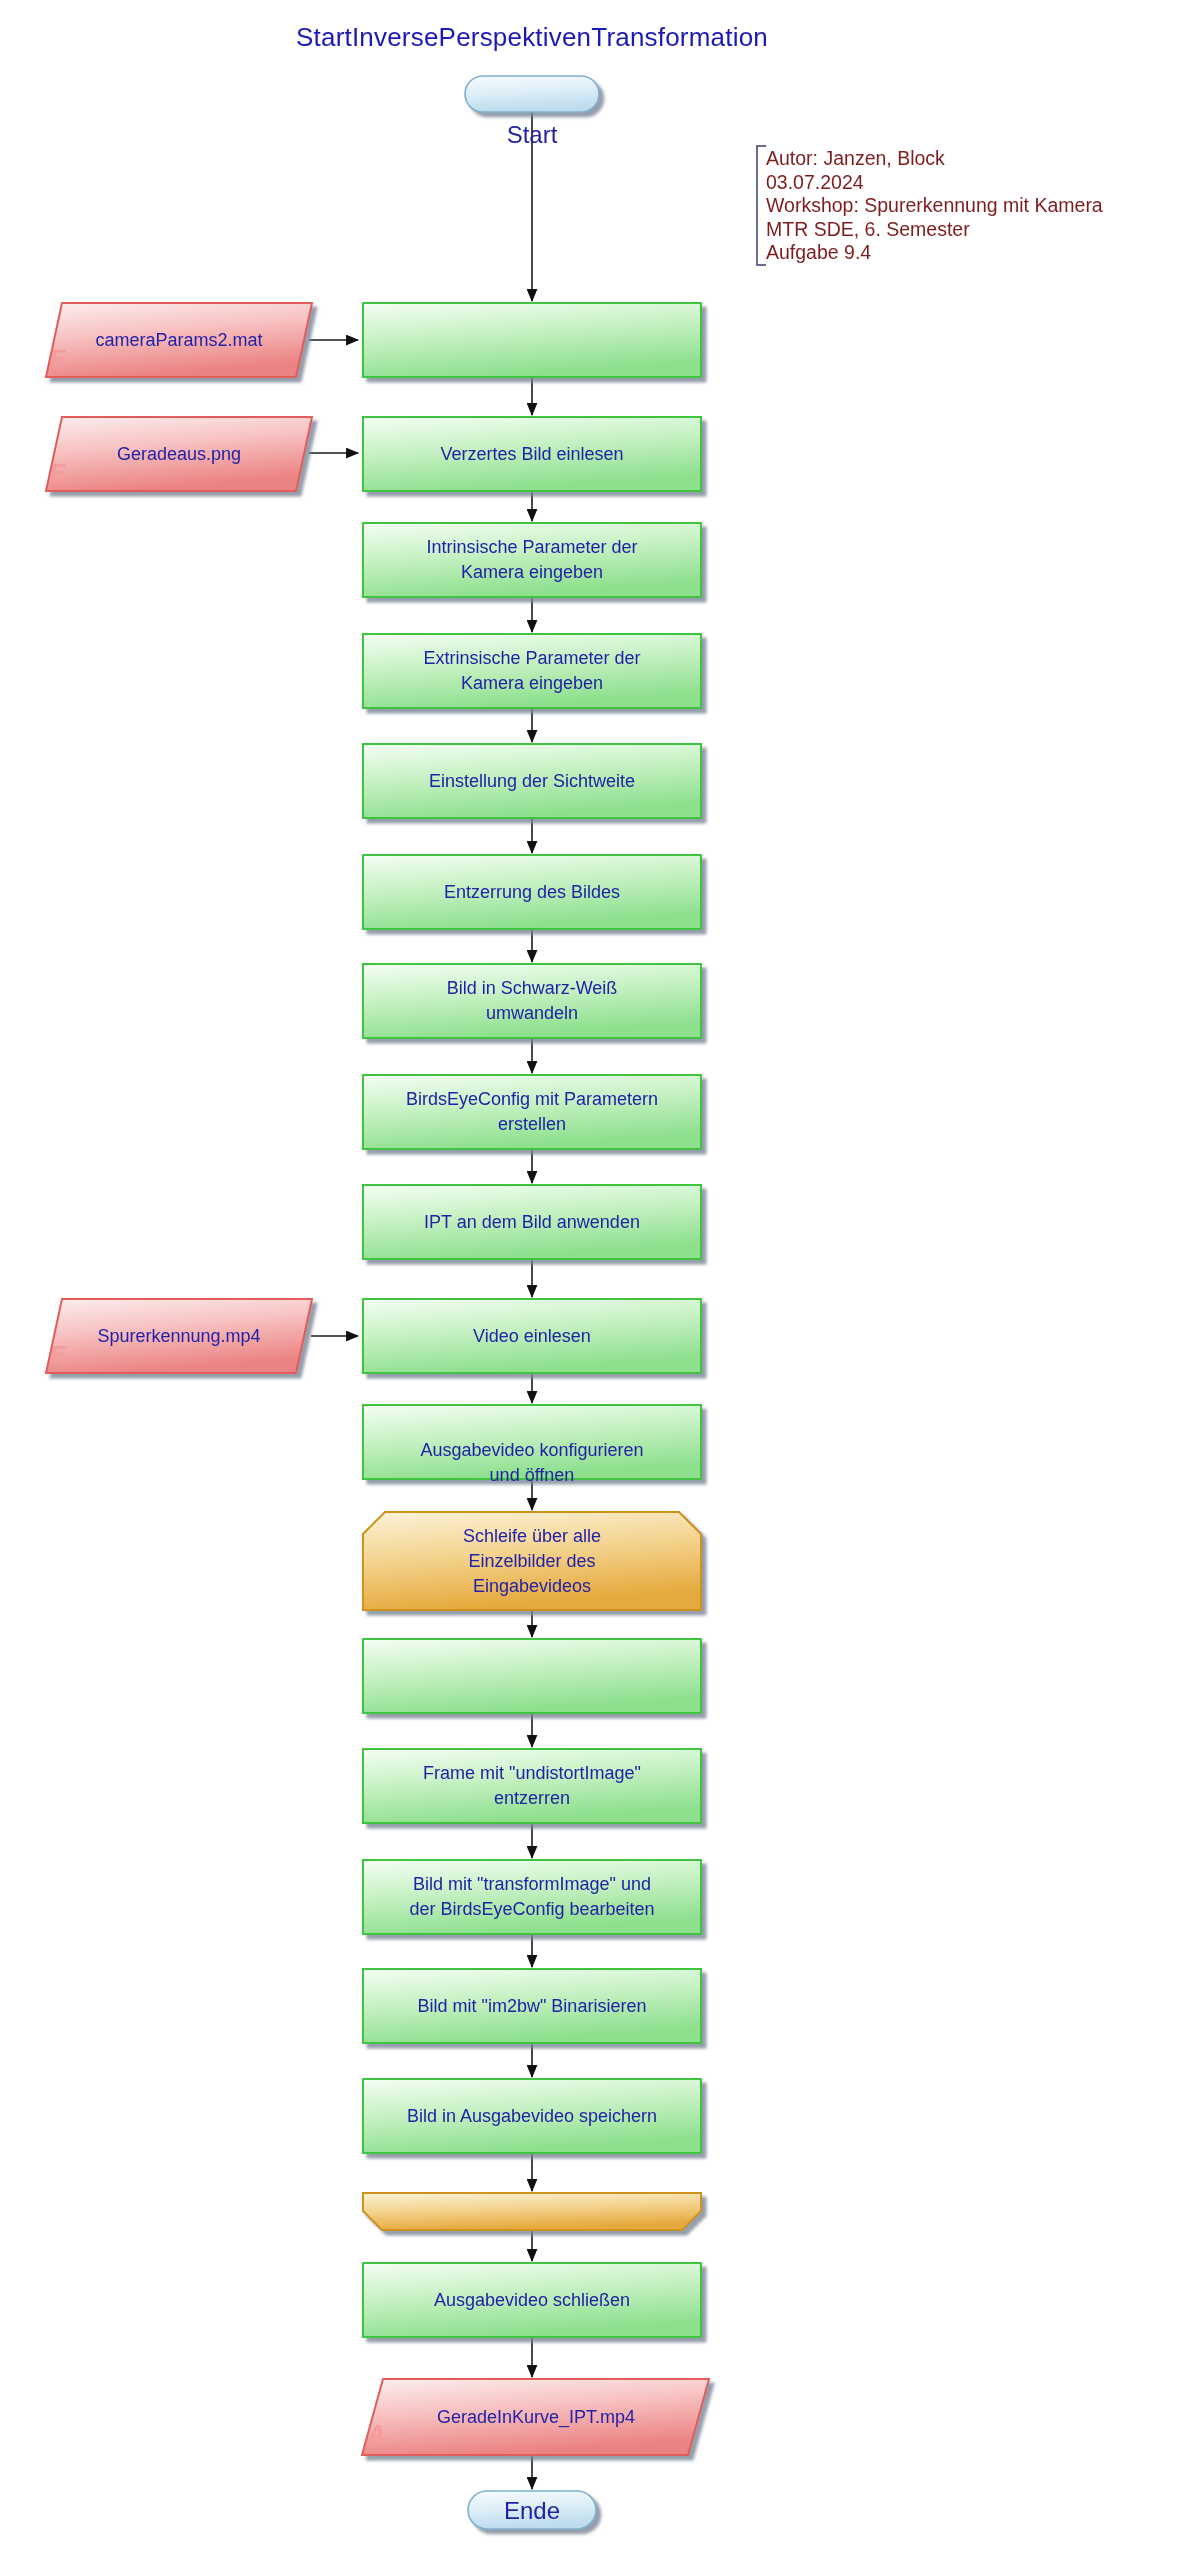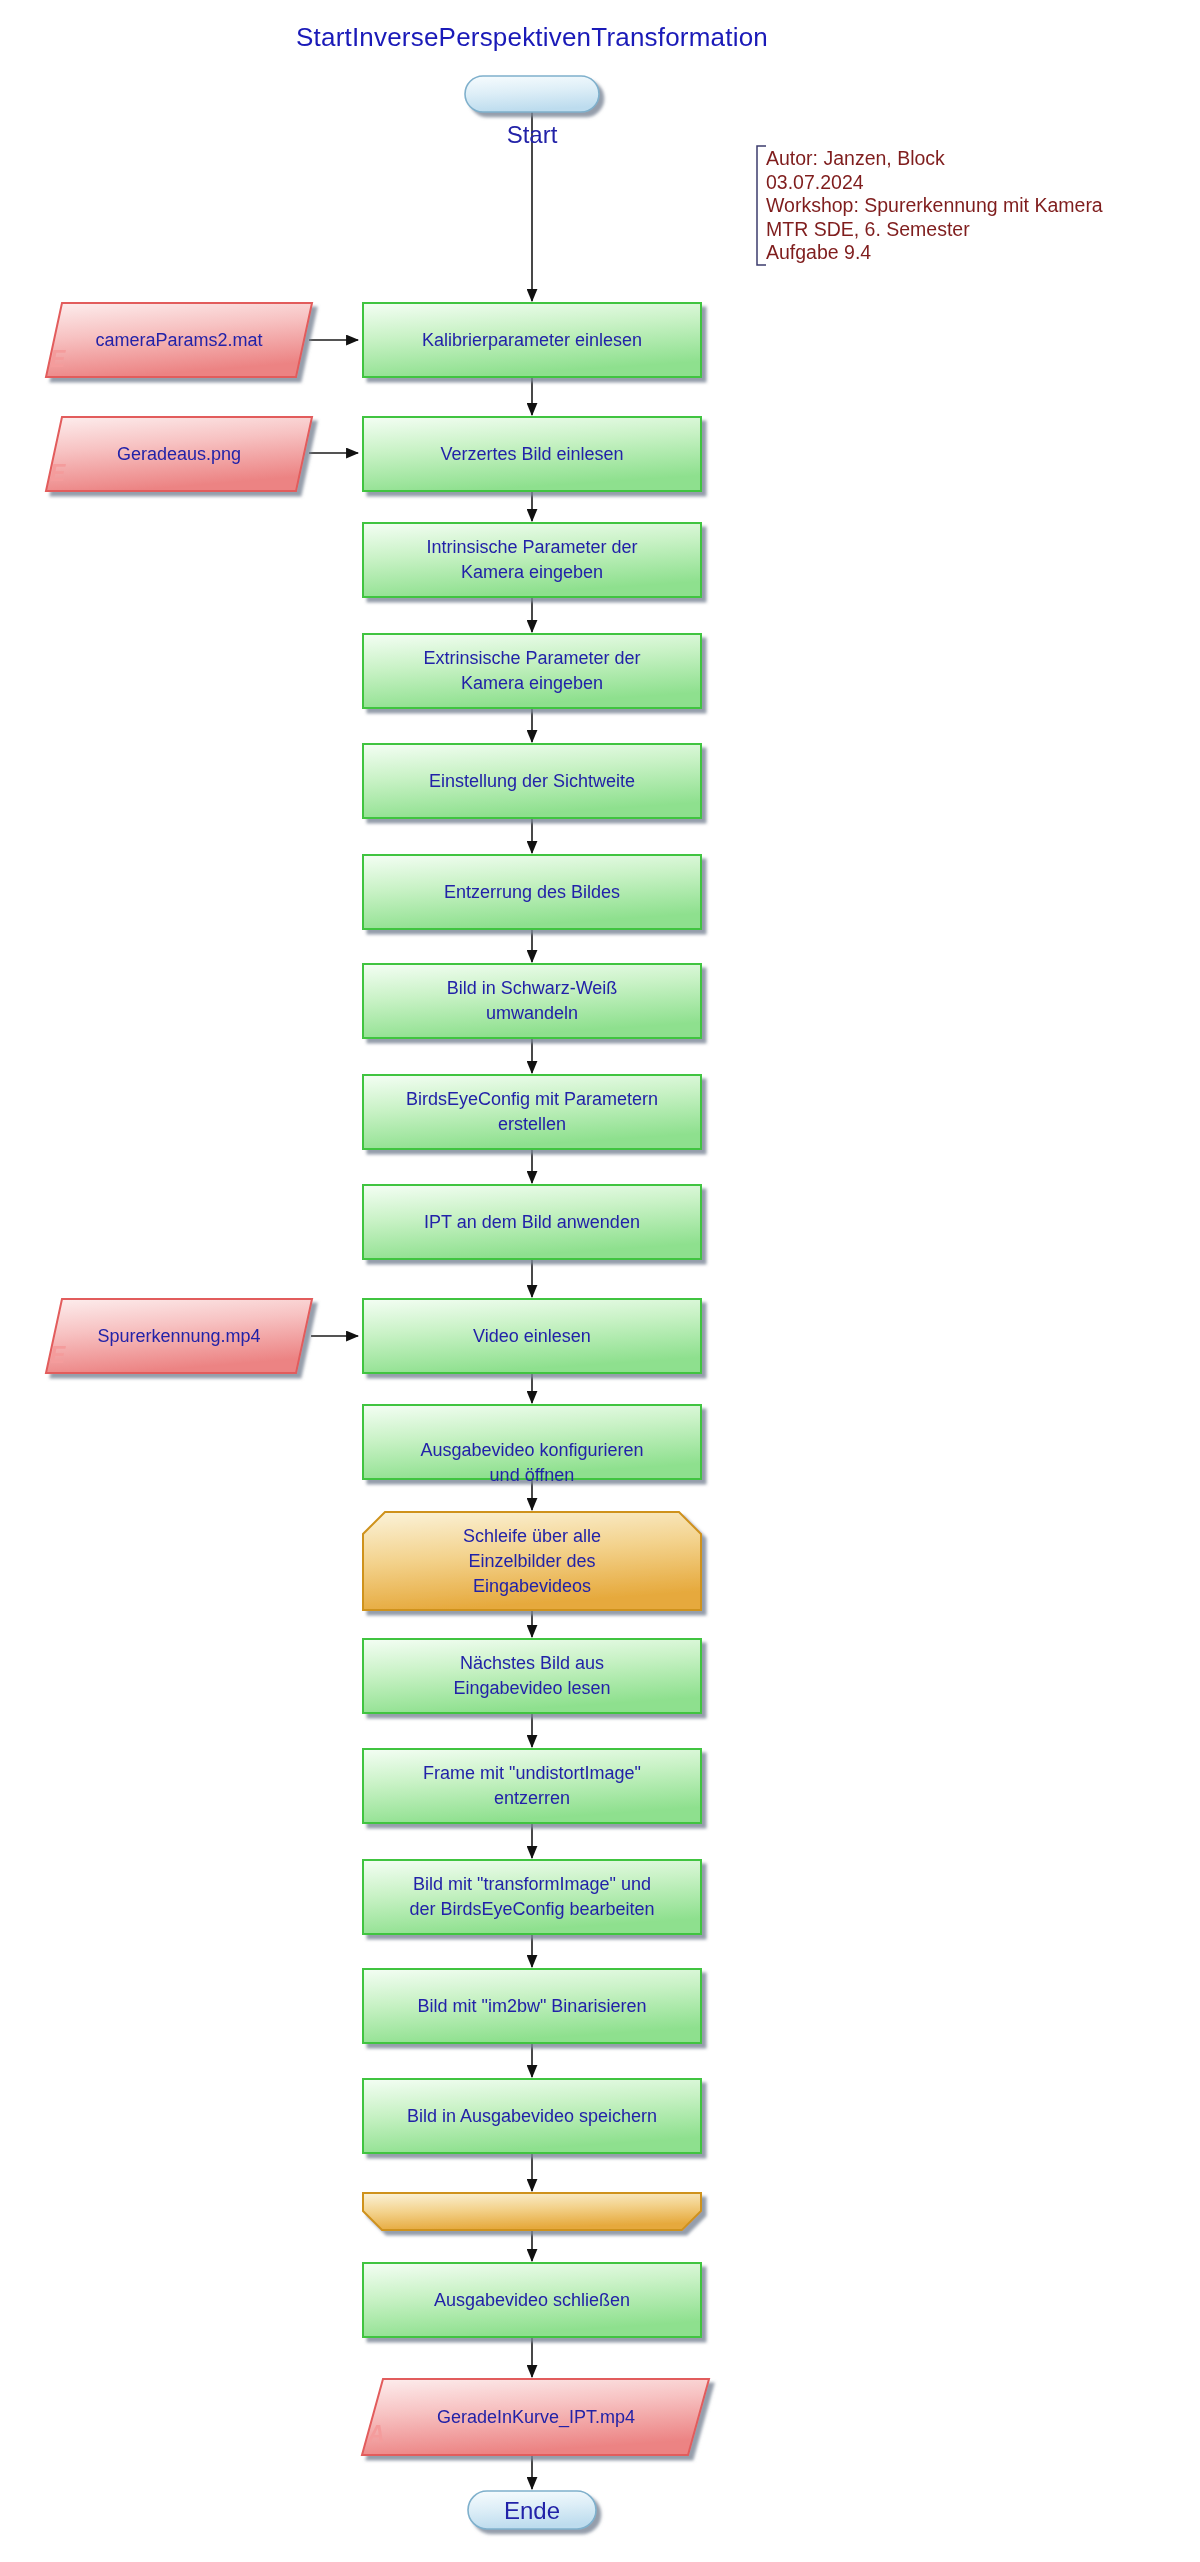--- a/index.html
+++ b/index.html
@@ -126,43 +126,40 @@
   <div class="title">StartInversePerspektivenTransformation</div>
 
   <div class="note">Autor: Janzen, Block
 03.07.2024
 Workshop: Spurerkennung mit Kamera
 MTR SDE, 6. Semester
 Aufgabe 9.4</div>
 
   <div class="lbl term" style="left:465px;top:76px;width:134px;height:36px;margin-top:40px;">Start</div>
 
-  <div class="lbl proc" style="top:303px;">Kalibrierparameter einlesen</div>
   <div class="lbl proc" style="top:417px;">Verzertes Bild einlesen</div>
   <div class="lbl proc" style="top:523px;">Intrinsische Parameter der
 Kamera eingeben</div>
   <div class="lbl proc" style="top:634px;">Extrinsische Parameter der
 Kamera eingeben</div>
   <div class="lbl proc" style="top:744px;">Einstellung der Sichtweite</div>
   <div class="lbl proc" style="top:855px;">Entzerrung des Bildes</div>
   <div class="lbl proc" style="top:964px;">Bild in Schwarz-Weiß
 umwandeln</div>
   <div class="lbl proc" style="top:1075px;">BirdsEyeConfig mit Parametern
 erstellen</div>
   <div class="lbl proc" style="top:1185px;">IPT an dem Bild anwenden</div>
   <div class="lbl proc" style="top:1299px;">Video einlesen</div>
   <div class="lbl proc" style="top:1405px;margin-top:21px;">Ausgabevideo konfigurieren
 und öffnen</div>
 
   <div class="lbl" style="left:363px;width:338px;top:1512px;height:98px;">Schleife über alle
 Einzelbilder des
 Eingabevideos</div>
 
-  <div class="lbl proc" style="top:1639px;">Nächstes Bild aus
-Eingabevideo lesen</div>
   <div class="lbl proc" style="top:1749px;">Frame mit "undistortImage"
 entzerren</div>
   <div class="lbl proc" style="top:1860px;">Bild mit "transformImage" und
 der BirdsEyeConfig bearbeiten</div>
   <div class="lbl proc" style="top:1969px;">Bild mit "im2bw" Binarisieren</div>
   <div class="lbl proc" style="top:2079px;">Bild in Ausgabevideo speichern</div>
   <div class="lbl proc" style="top:2263px;">Ausgabevideo schließen</div>
 
   <div class="lbl inlbl" style="top:303px;">cameraParams2.mat</div>
   <div class="lbl inlbl" style="top:417px;">Geradeaus.png</div>

